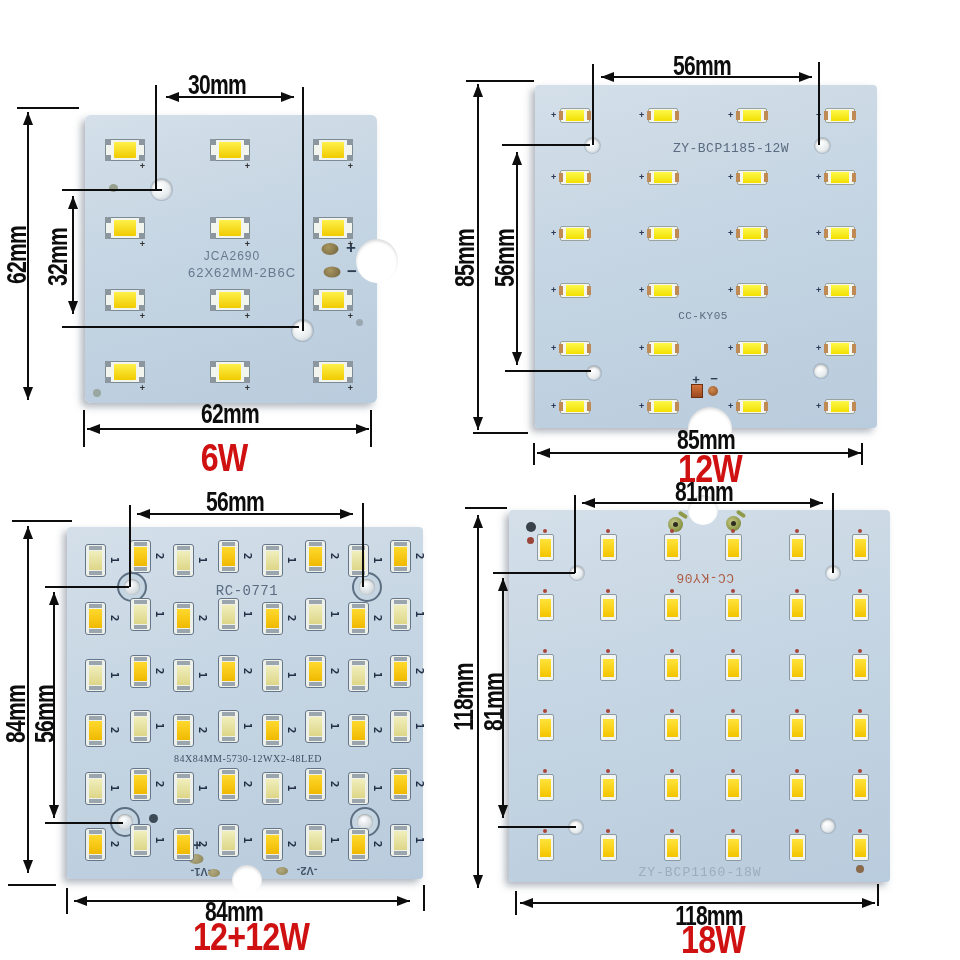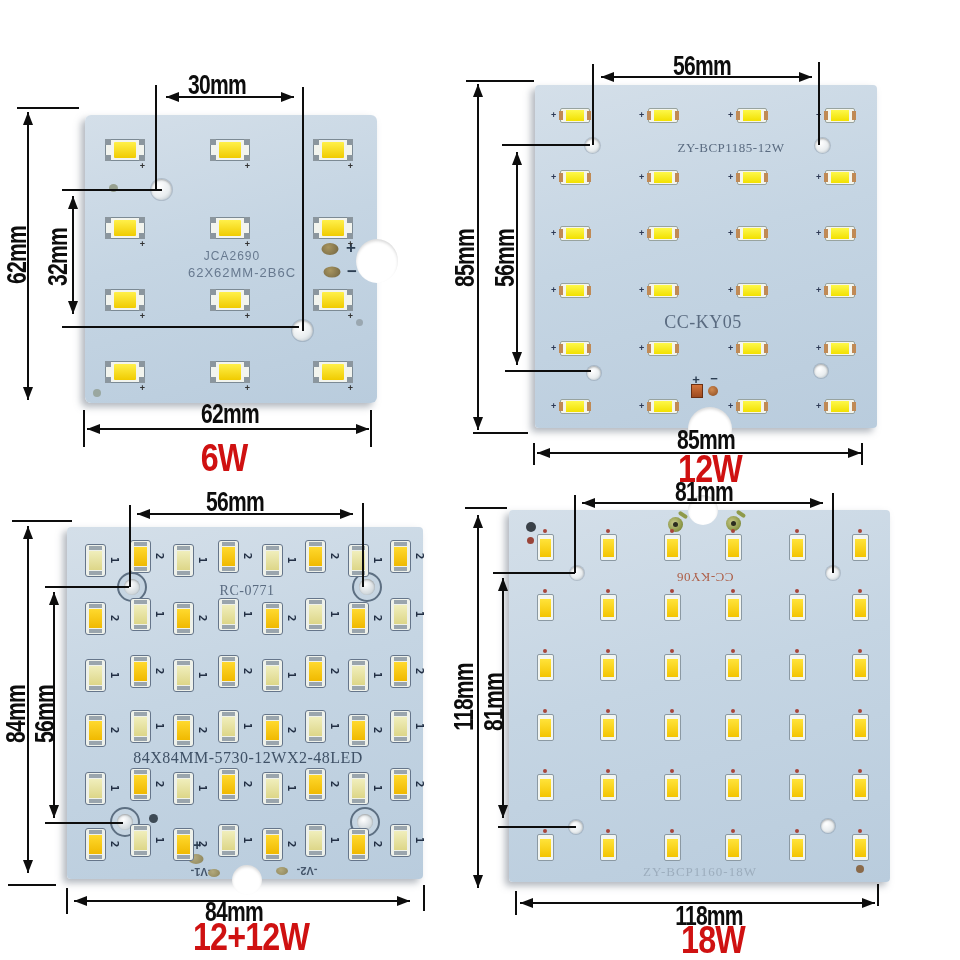--- a/index.html
+++ b/index.html
@@ -41,22 +41,22 @@
   .varrow::after  { bottom:0; border-top:13px solid #0d0d0d; }
   .dim-label { position:absolute; transform:translate(-50%,-50%) scaleX(.78);
             font-size:27px; font-weight:bold; color:#0d0d0d; white-space:nowrap; letter-spacing:-1px; }
   .dim-label.rot { transform:translate(-50%,-50%) rotate(-90deg) scaleX(.78); }
   .watt { position:absolute; transform:translate(-50%,-50%) scaleX(.85);
             font-size:38px; font-weight:bold; color:#cf1111; white-space:nowrap; letter-spacing:-1px; }
 
   
   .bcode { position:absolute; transform:translate(-50%,-50%); white-space:nowrap; }
   .bc-sans  { font-size:12px; color:#67798f; letter-spacing:1px; }
-  .bc-mono  { font-family:Liberation Serif, serif; font-size:13px; color:#5a6b80; letter-spacing:.5px; }
-  .bc-serif { font-family:"Liberation Serif",serif; font-size:16px; color:#3f5166; letter-spacing:.5px; }
+  .bc-mono  { font-family:Liberation Mono, monospace; font-size:13px; color:#5a6b80; letter-spacing:.5px; }
+  .bc-serif { font-family:"Liberation Serif",serif; font-size:10px; color:#3f5166; letter-spacing:.5px; }
   .bc-rot180 { transform:translate(-50%,-50%) rotate(180deg); color:#ad5c44; }
   .bc-emboss { color:#9cadbd; letter-spacing:1px; }
   .sign { position:absolute; transform:translate(-50%,-50%); font-weight:bold; color:#2c3e52; }
   .sign.r180 { transform:translate(-50%,-50%) rotate(180deg); }
   .pad  { position:absolute; transform:translate(-50%,-50%); border-radius:50%; }
   .pad-brass { background:radial-gradient(circle at 40% 35%,#a8955f,#6f6240); }
   .pad-khaki { background:radial-gradient(circle at 40% 35%,#b2a97d,#8a8258); }
   .sqpad { position:absolute; transform:translate(-50%,-50%); background:linear-gradient(#d4743a,#9c4a20); border:1px solid #6b2f12; }
   .cirpad { position:absolute; transform:translate(-50%,-50%); border-radius:50%; background:radial-gradient(circle at 40% 35%,#d08a50,#8a4a20); }
   .eyelet { position:absolute; width:15px; height:15px; border-radius:50%;
@@ -228,21 +228,21 @@
   </section>
 
   <section class="panel">
     <div class="board" id="b2" style="left:535px;top:85px;width:342px;height:343px;border-radius:4px">
       <div class="cut" style="left:153px;top:322px;width:44px;height:44px"></div>
       <div class="hole" style="left:50px;top:53px;width:15px;height:15px"></div>
       <div class="hole" style="left:280px;top:53px;width:15px;height:15px"></div>
       <div class="hole" style="left:52px;top:281px;width:14px;height:14px"></div>
       <div class="hole" style="left:279px;top:279px;width:14px;height:14px"></div>
       <span class="bcode bc-mono" style="left:196px;top:63px">ZY-BCP1185-12W</span>
-      <span class="bcode bc-mono" style="left:168px;top:237px;font-size:18px">CC-KY05</span>
+      <span class="bcode bc-mono" style="left:168px;top:231px;font-size:11px">CC-KY05</span>
       <span class="sign" style="left:161px;top:294px;font-size:13px">+</span>
       <span class="sign" style="left:179px;top:293px;font-size:13px">−</span>
       <span class="sqpad" style="left:162px;top:306px;width:10px;height:12px"></span>
       <span class="cirpad" style="left:178px;top:306px;width:10px;height:10px"></span>
     <div class="led led2" style="left: 25px; top: 22.5px;">
           <i class="e el"></i>
           <i class="e er"></i>
           <b class="chip"></b>
           <s class="pm2">+</s>
         </div>

